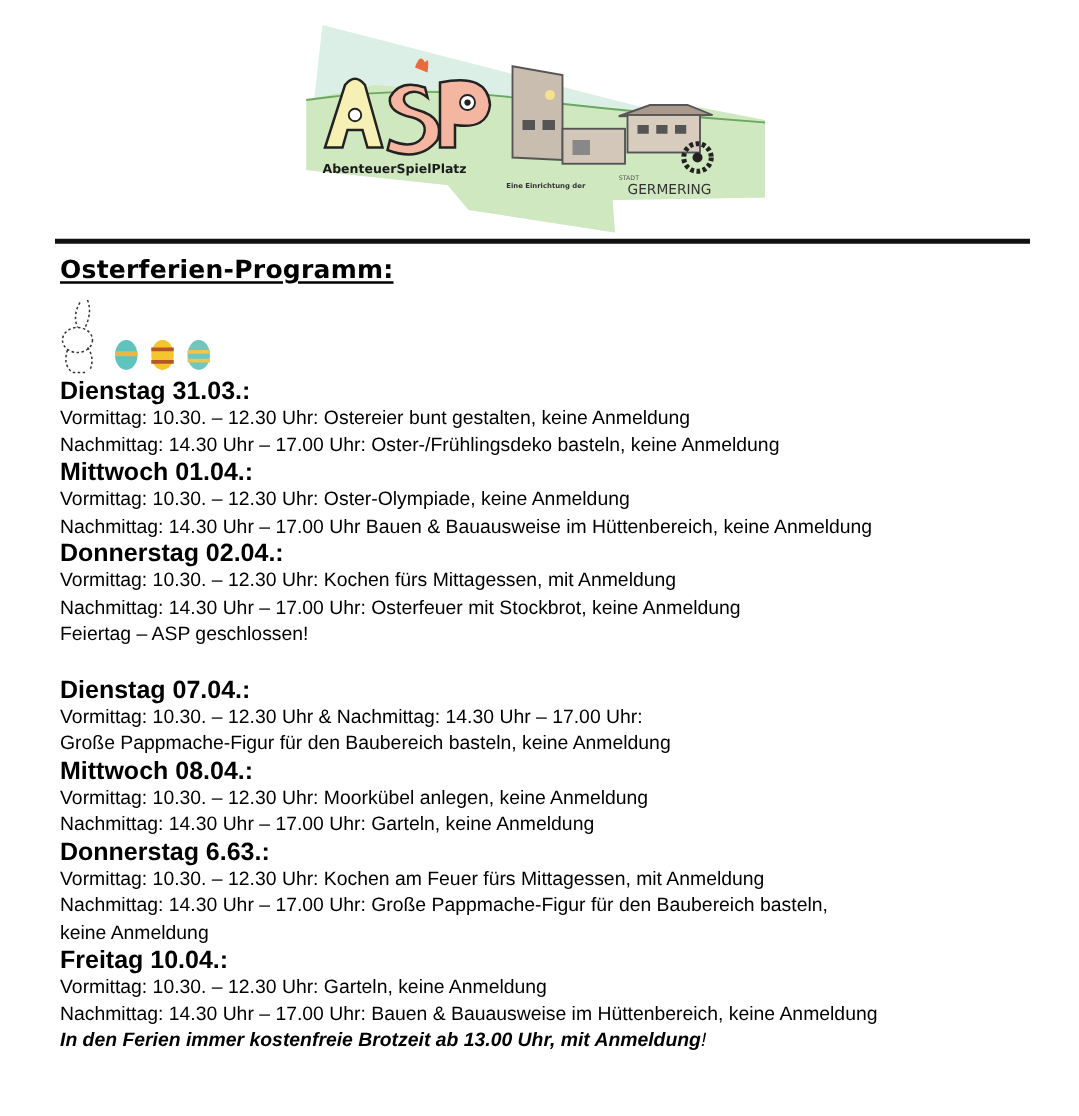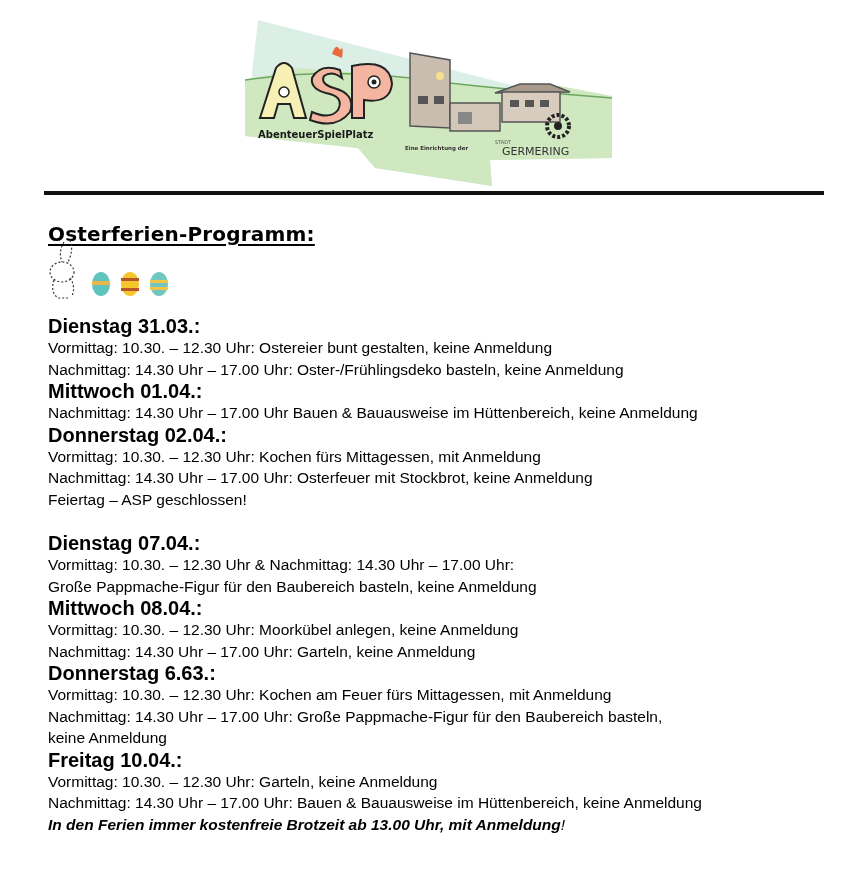--- a/index.html
+++ b/index.html
@@ -1,21 +1,21 @@
 <!DOCTYPE html>
 <html><head>
 <meta charset="utf-8">
 <style>
   html, body { margin: 0; padding: 0; background: #ffffff; }
   body { width: 863px; height: 893px; position: relative; overflow: hidden; font-family: "Liberation Sans", sans-serif; color: #000; }
   .logo { position: absolute; left: 240px; top: 8px; width: 375px; height: 180px; }
   .rule { position: absolute; left: 44px; top: 191px; width: 780px; height: 4px; background: #111; }
-  .title { position: absolute; left: 48px; top: 203px; font-family: "DejaVu Sans", sans-serif; font-weight: bold; font-size: 20px; text-decoration: underline; text-underline-offset: 3px; letter-spacing: 0.2px; margin-top: 19px; }
+  .title { position: absolute; left: 48px; top: 203px; font-family: "DejaVu Sans", sans-serif; font-weight: bold; font-size: 20px; text-decoration: underline; text-underline-offset: 3px; letter-spacing: 0.2px; }
   .eggs { position: absolute; left: 44px; top: 238px; width: 140px; height: 62px; }
-  .content { position: absolute; left: 48px; top: 315px; width: 800px; }
+  .content { position: absolute; left: 48px; top: 302px; width: 800px; }
   .day { font-weight: bold; font-size: 20px; line-height: 22px; margin: 0; }
   .line { font-size: 15.5px; line-height: 21.5px; margin: 0; white-space: nowrap; }
   .gap { height: 22px; }
   .note { font-size: 15.5px; line-height: 21px; font-weight: bold; font-style: italic; white-space: nowrap; }
   .note .bang { font-weight: normal; }
 </style>
 </head>
 <body>
 
 <svg class="logo" viewBox="0 0 375 180">
@@ -87,20 +87,21 @@
 </svg>
 
 <div class="content">
   <div>
     <p class="day">Dienstag 31.03.:</p>
     <p class="line">Vormittag: 10.30. – 12.30 Uhr: Ostereier bunt gestalten, keine Anmeldung</p>
     <p class="line">Nachmittag: 14.30 Uhr – 17.00 Uhr: Oster-/Frühlingsdeko basteln, keine Anmeldung</p>
   </div>
   <div>
     <p class="day">Mittwoch 01.04.:</p>
+    <p class="line">Vormittag: 10.30. – 12.30 Uhr: Oster-Olympiade, keine Anmeldung</p>
     <p class="line">Nachmittag: 14.30 Uhr – 17.00 Uhr Bauen &amp; Bauausweise im Hüttenbereich, keine Anmeldung</p>
   </div>
   <div>
     <p class="day">Donnerstag 02.04.:</p>
     <p class="line">Vormittag: 10.30. – 12.30 Uhr: Kochen fürs Mittagessen, mit Anmeldung</p>
     <p class="line">Nachmittag: 14.30 Uhr – 17.00 Uhr: Osterfeuer mit Stockbrot, keine Anmeldung</p>
   </div>
   <div>
     <p class="line">Feiertag – ASP geschlossen!</p>
   </div>

